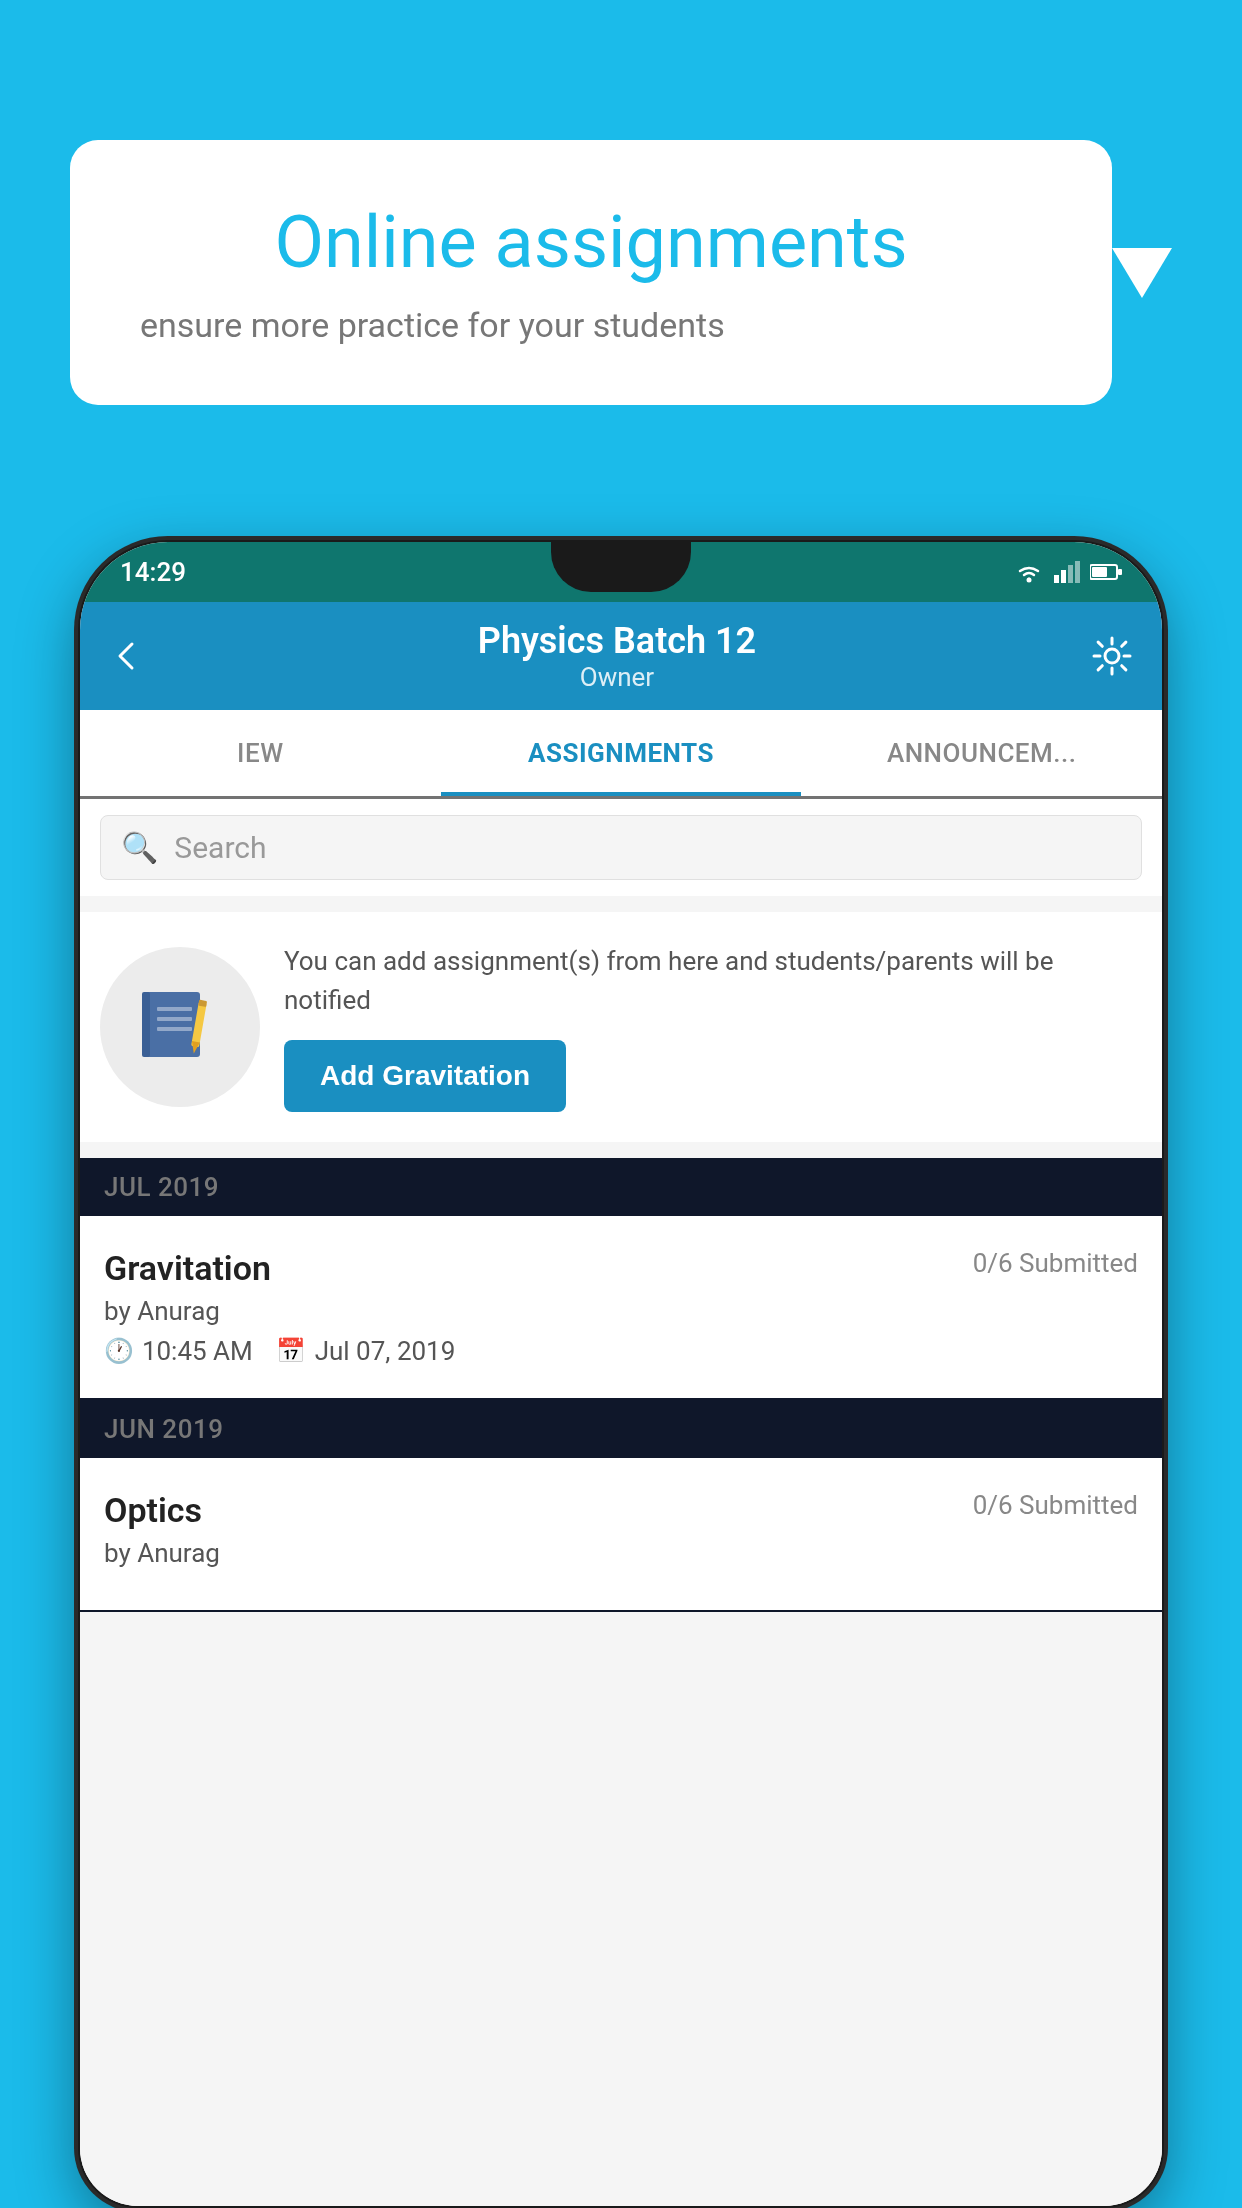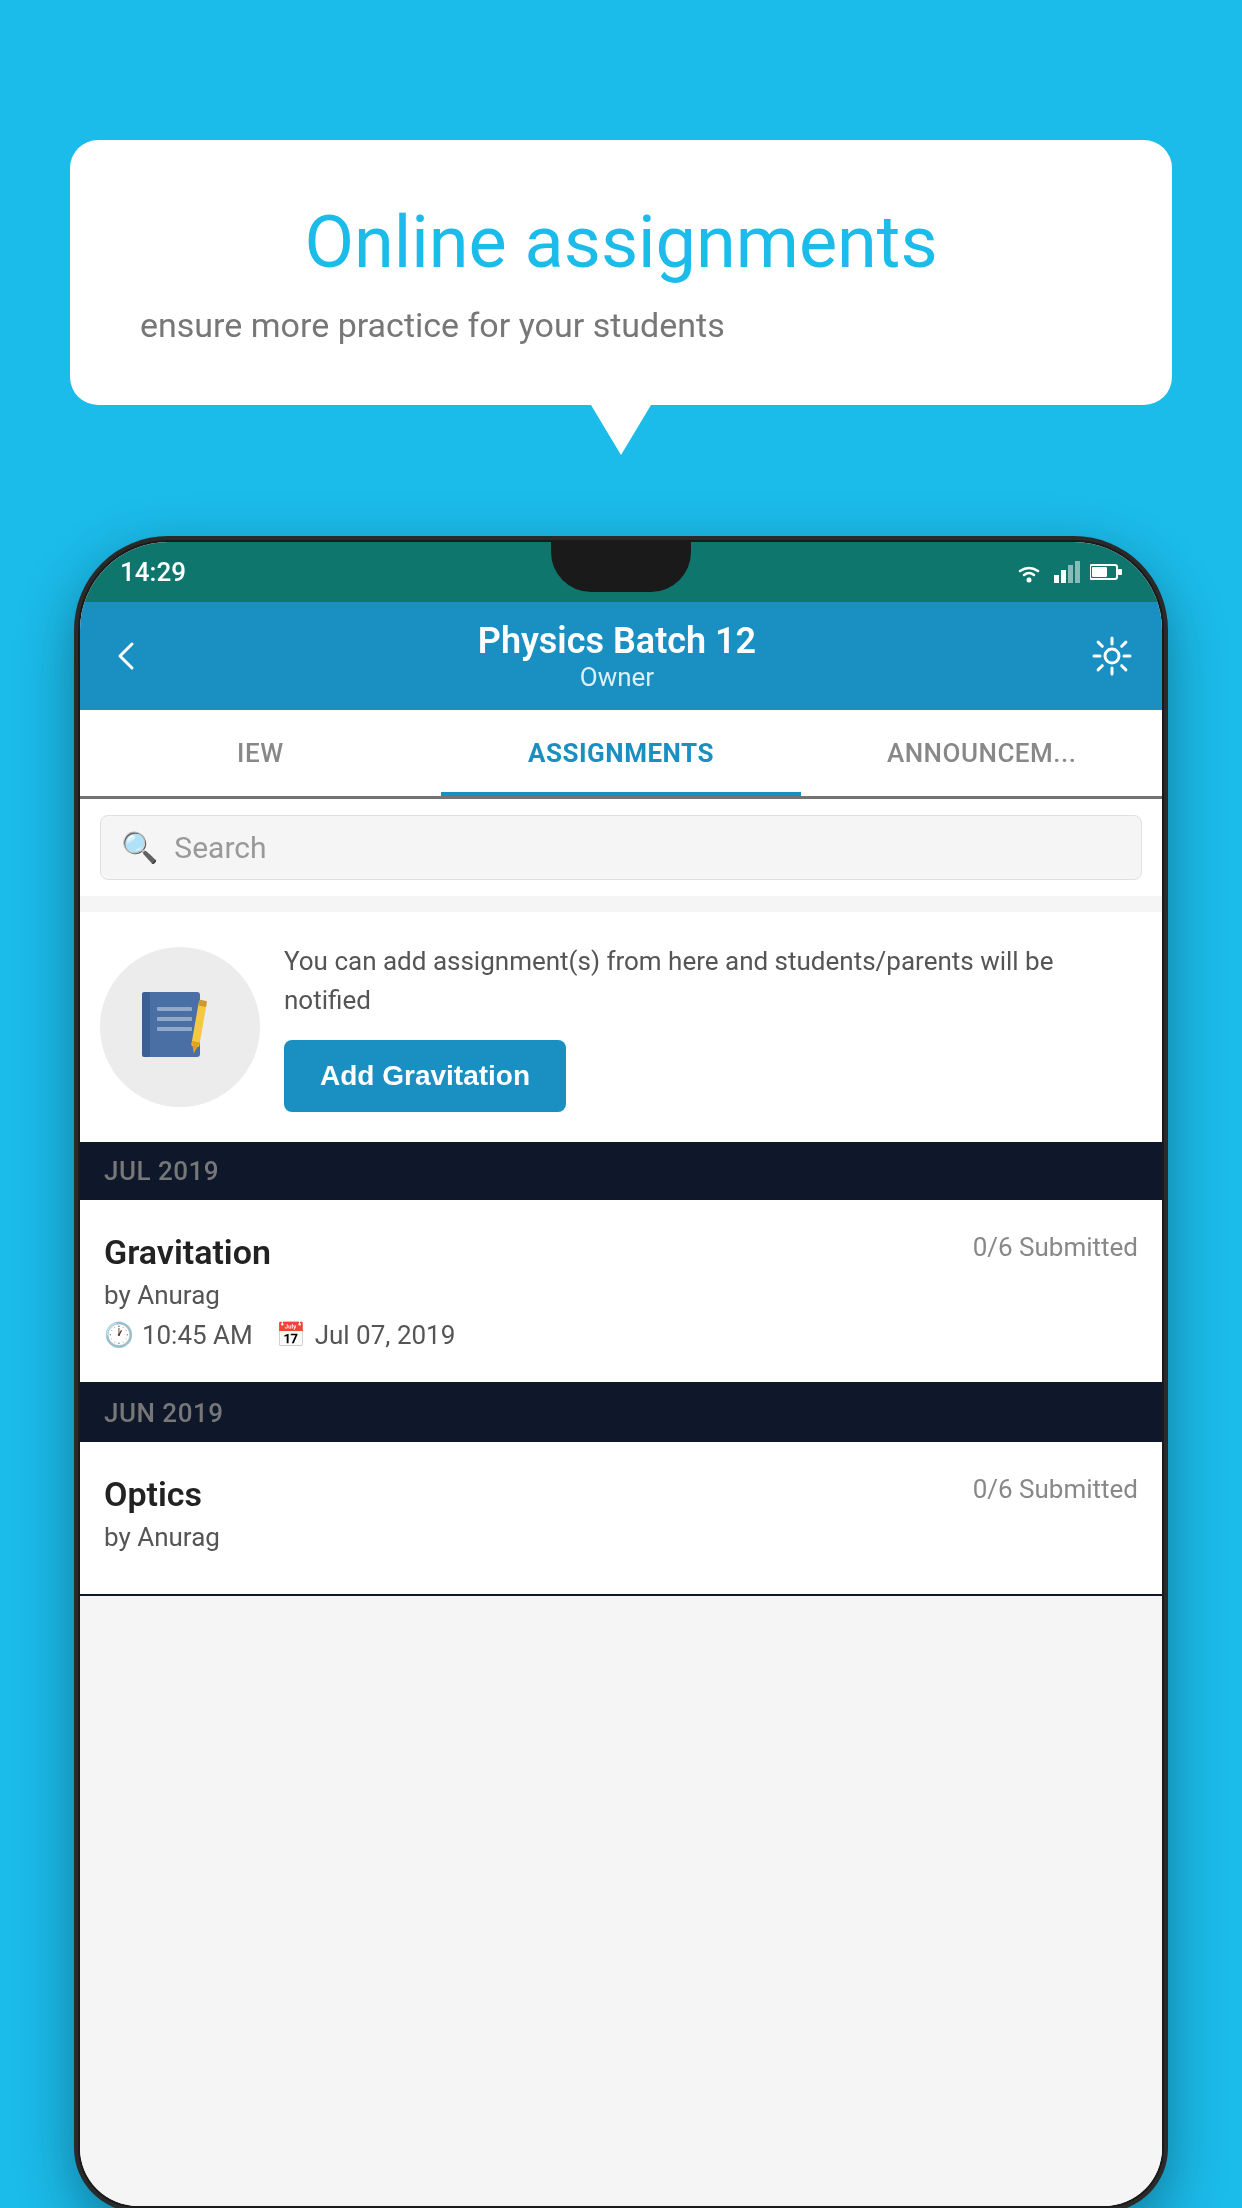--- a/index.html
+++ b/index.html
@@ -13,21 +13,21 @@
       position: relative;
     }
 
     
     .speech-bubble-container {
       position: absolute;
       top: 140px;
       left: 70px;
       right: 70px;
       display: flex;
-      flex-direction: column;
+      flex-direction: row;
       align-items: center;
     }
 
     .speech-bubble {
       background: white;
       border-radius: 28px;
       padding: 60px 70px 60px 70px;
       width: 100%;
       position: relative;
     }
@@ -198,21 +198,21 @@
     }
 
     .search-placeholder-text {
       color: #999;
       font-size: 30px;
     }
 
     
     .promo-card {
       background: white;
-      margin: 16px 0 0 0;
+      margin: 16px 0 16px 0;
       padding: 30px 33px 30px 20px;
       display: flex;
       align-items: center;
       gap: 24px;
     }
 
     .promo-icon-circle {
       width: 160px;
       height: 160px;
       background: #ececec;

